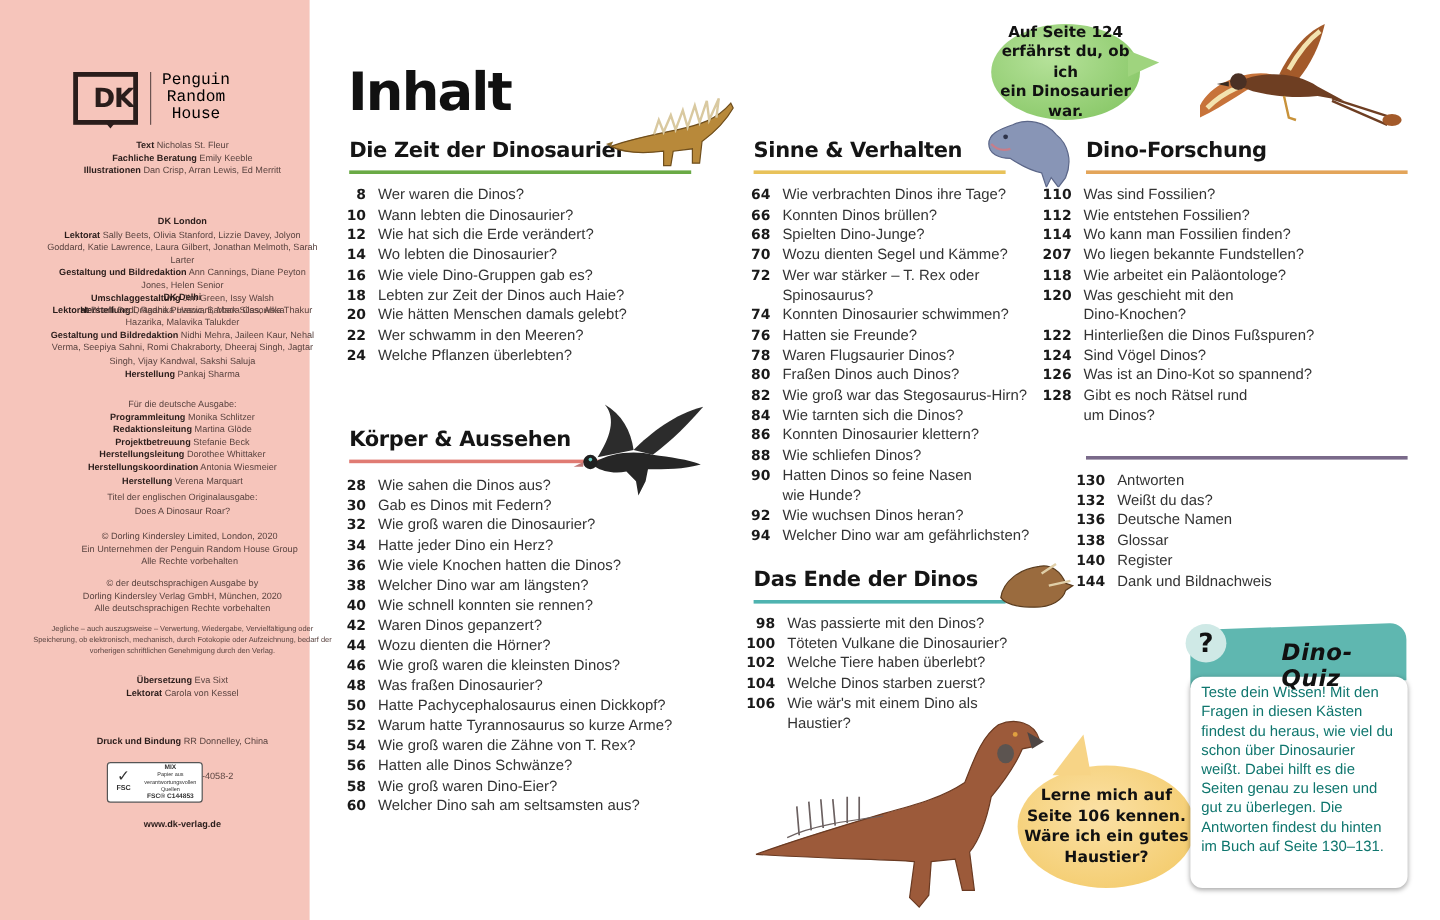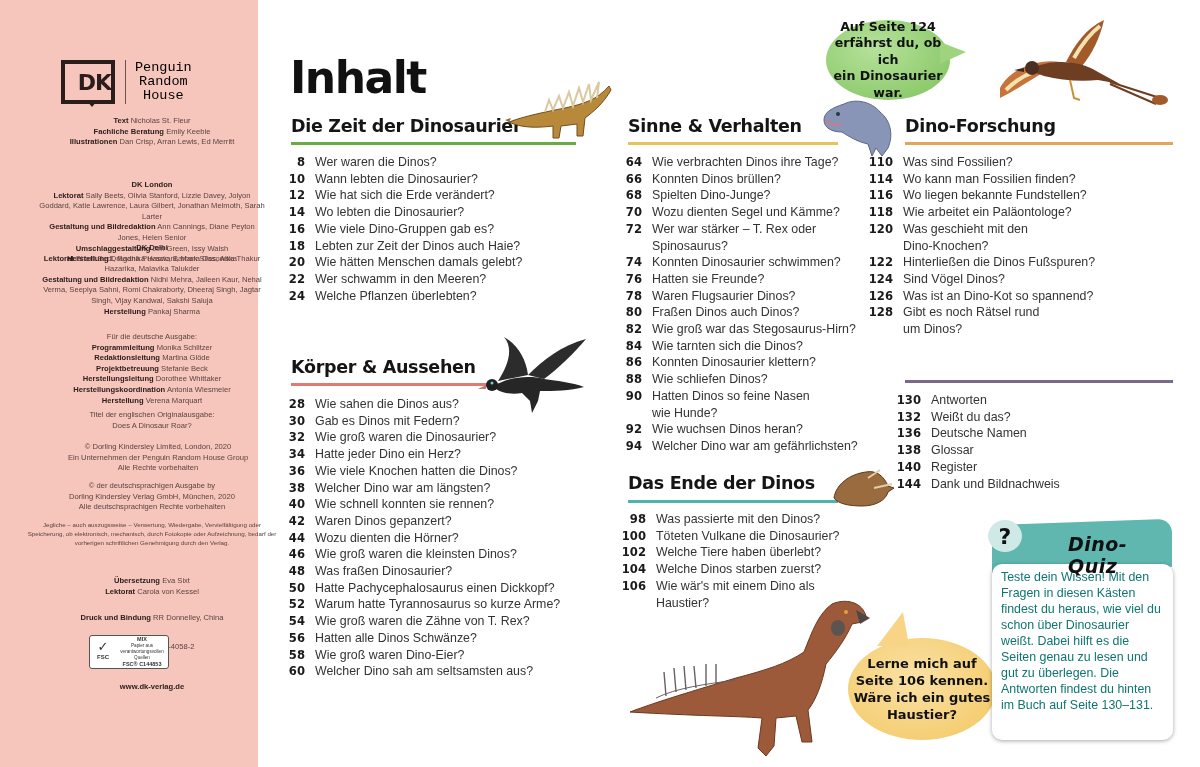--- a/index.html
+++ b/index.html
@@ -150,21 +150,21 @@
   <div class="credit-block" style="top:481px;">
     <div>© der deutschsprachigen Ausgabe by</div>
     <div>Dorling Kindersley Verlag GmbH, München, 2020</div>
     <div>Alle deutschsprachigen Rechte vorbehalten</div>
   </div>
 
   <div class="credit-block" style="top:520px; padding:0 26px;">
     <div class="small">Jegliche – auch auszugsweise – Verwertung, Wiedergabe, Vervielfältigung oder Speicherung, ob elektronisch, mechanisch, durch Fotokopie oder Aufzeichnung, bedarf der vorherigen schriftlichen Genehmigung durch den Verlag.</div>
   </div>
 
-  <div class="credit-block" style="top:576px;">
+  <div class="credit-block" style="top:562px;">
     <div><b>Übersetzung</b> <span>Eva Sixt</span></div>
     <div><b>Lektorat</b> <span>Carola von Kessel</span></div>
   </div>
 
   <div class="credit-block" style="top:594px;margin-top:48px;">
     <div>ISBN 978-3-8310-4058-2</div>
   </div>
 
   <div class="credit-block" style="top:613px;">
     <div><b>Druck und Bindung</b> <span>RR Donnelley, China</span></div>
@@ -432,25 +432,29 @@
 </div>
 
 <h2 class="section-head" style="left:905px; top:116px;">Dino-Forschung</h2>
 <div class="rule" style="left:905px; top:142px; width:268px; background:#e3a55a;"></div>
 <div class="toc-list" style="left:865px; top:154px;">
   <div class="toc-row">
       <span class="toc-num wide">110</span>
       <span class="toc-title">Was sind Fossilien?</span>
     </div>
   <div class="toc-row">
+      <span class="toc-num wide">112</span>
+      <span class="toc-title">Wie entstehen Fossilien?</span>
+    </div>
+  <div class="toc-row">
       <span class="toc-num wide">114</span>
       <span class="toc-title">Wo kann man Fossilien finden?</span>
     </div>
   <div class="toc-row">
-      <span class="toc-num wide">116</span>
+      <span class="toc-num wide">207</span>
       <span class="toc-title">Wo liegen bekannte Fundstellen?</span>
     </div>
   <div class="toc-row">
       <span class="toc-num wide">118</span>
       <span class="toc-title">Wie arbeitet ein Paläontologe?</span>
     </div>
   <div class="toc-row">
       <span class="toc-num wide">120</span>
       <span class="toc-title">Was geschieht mit den
 Dino-Knochen?</span>

